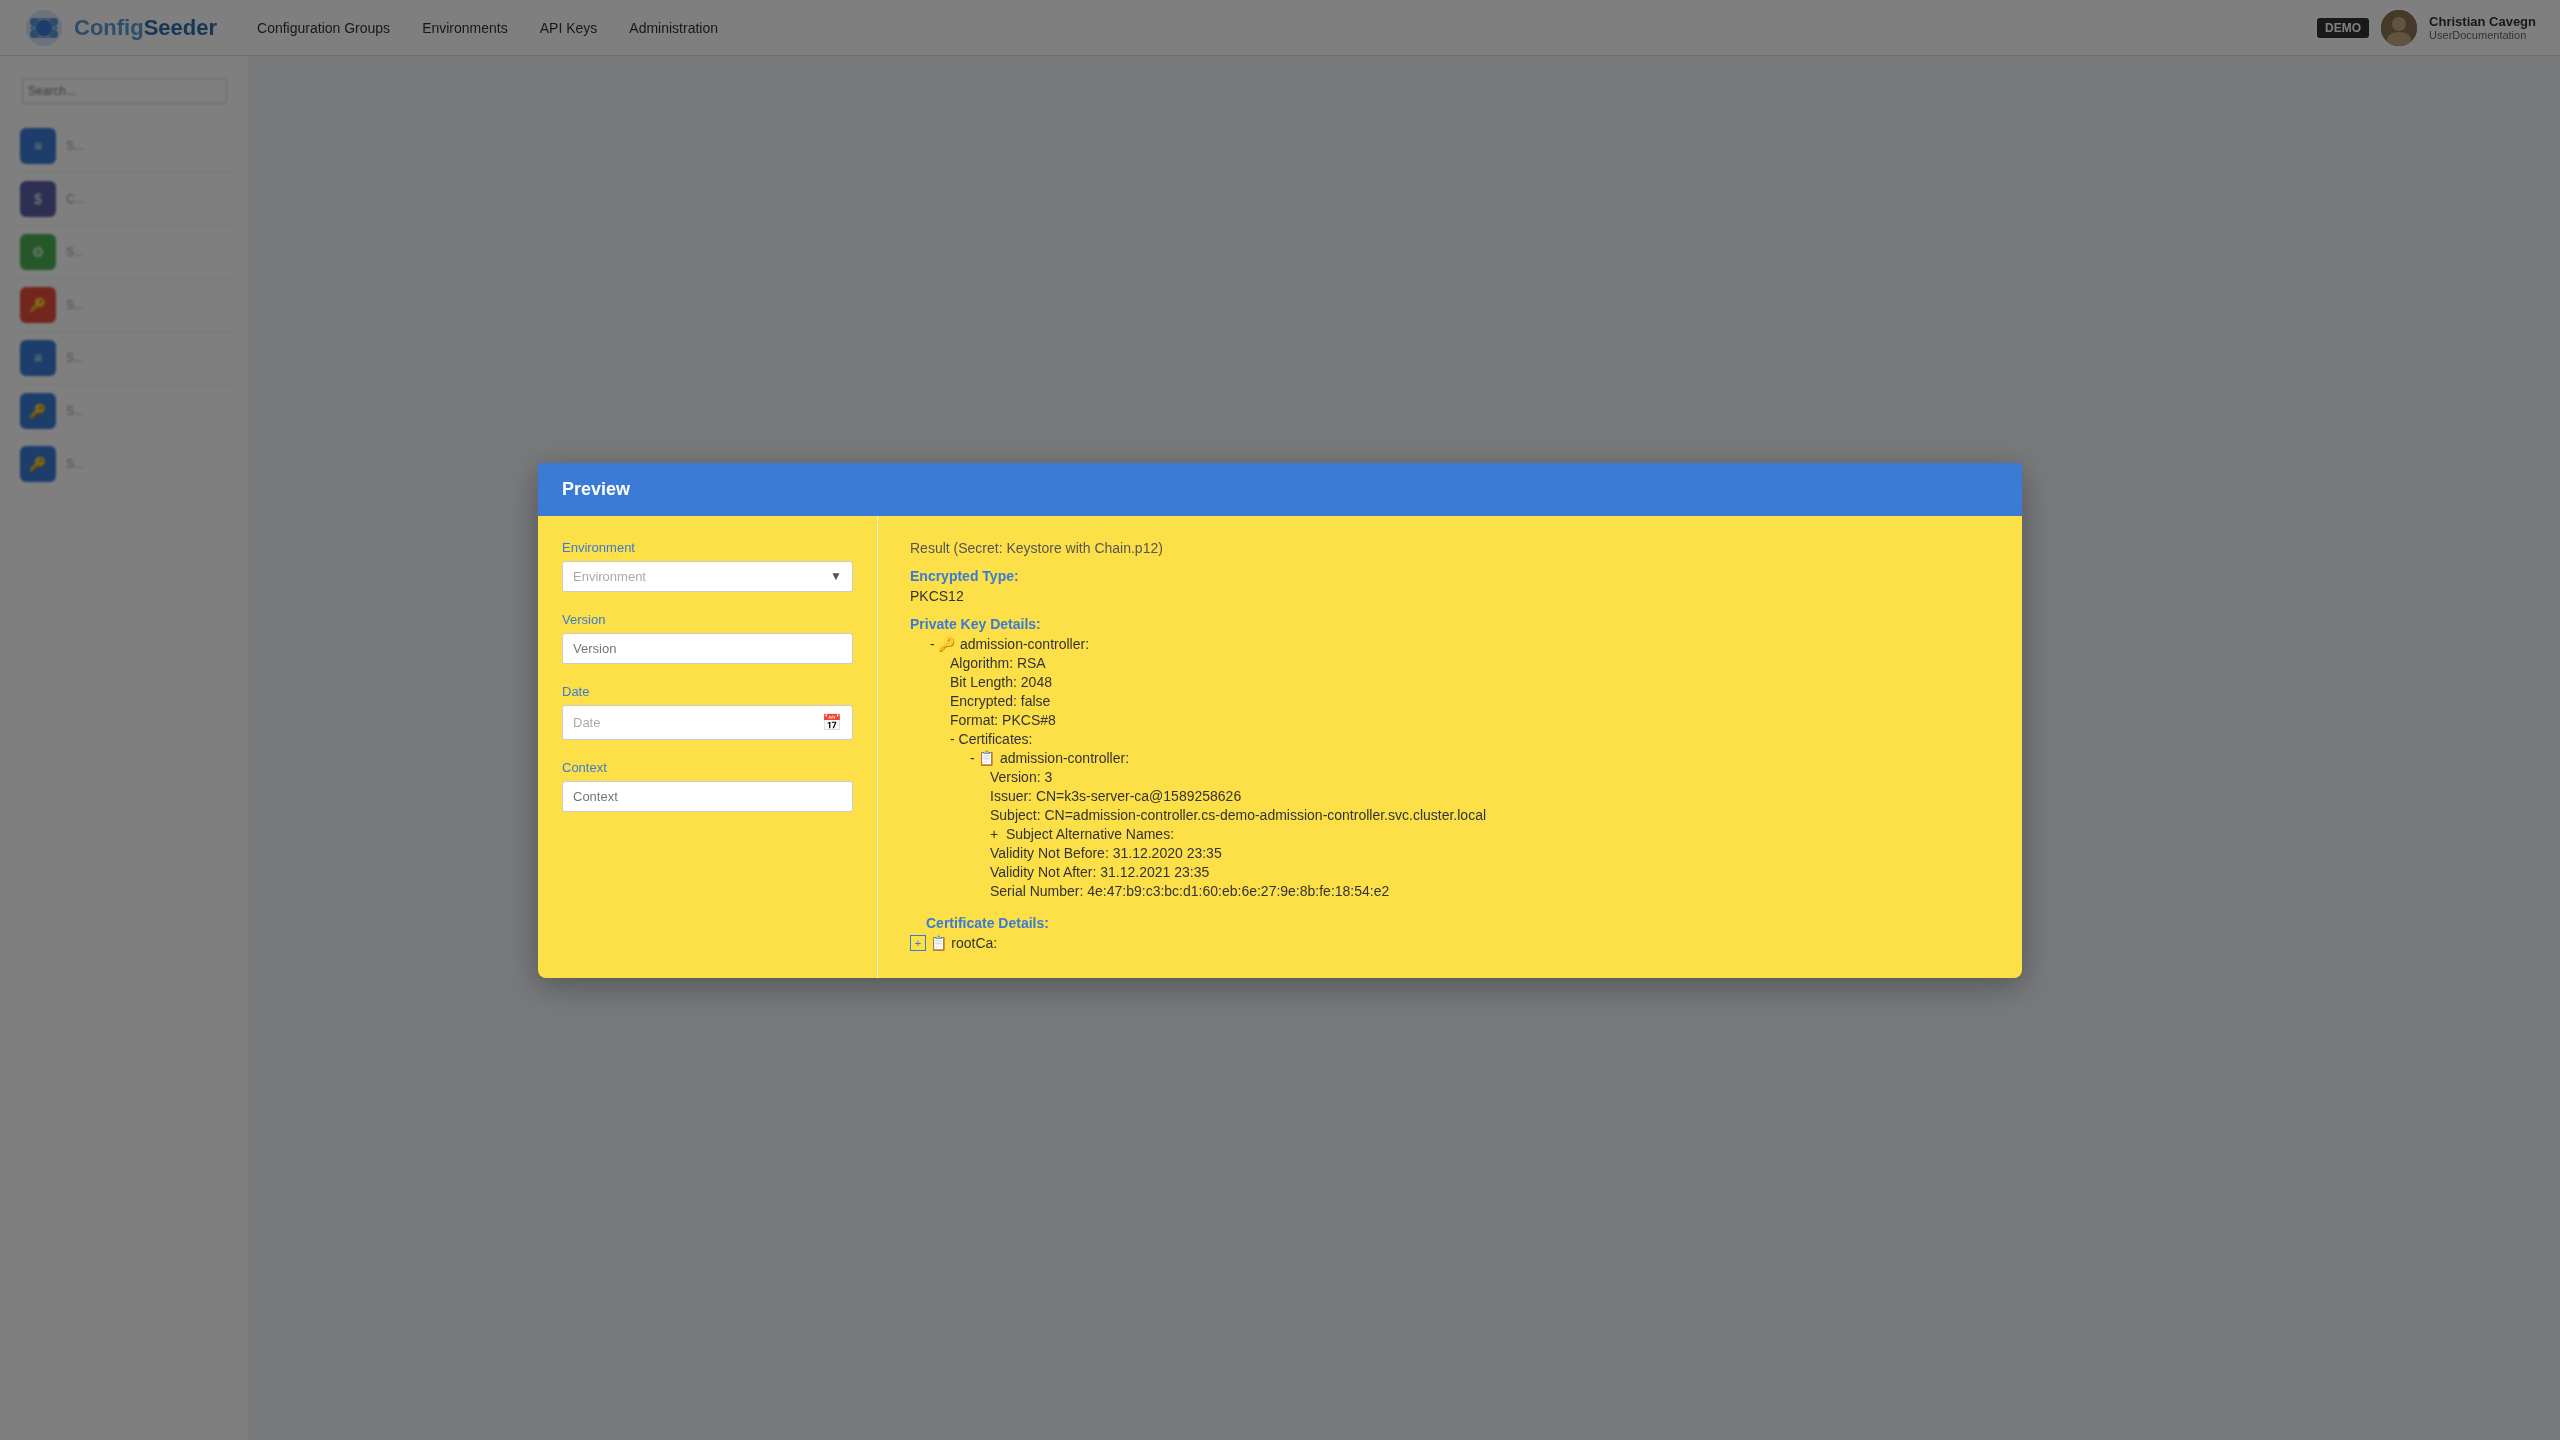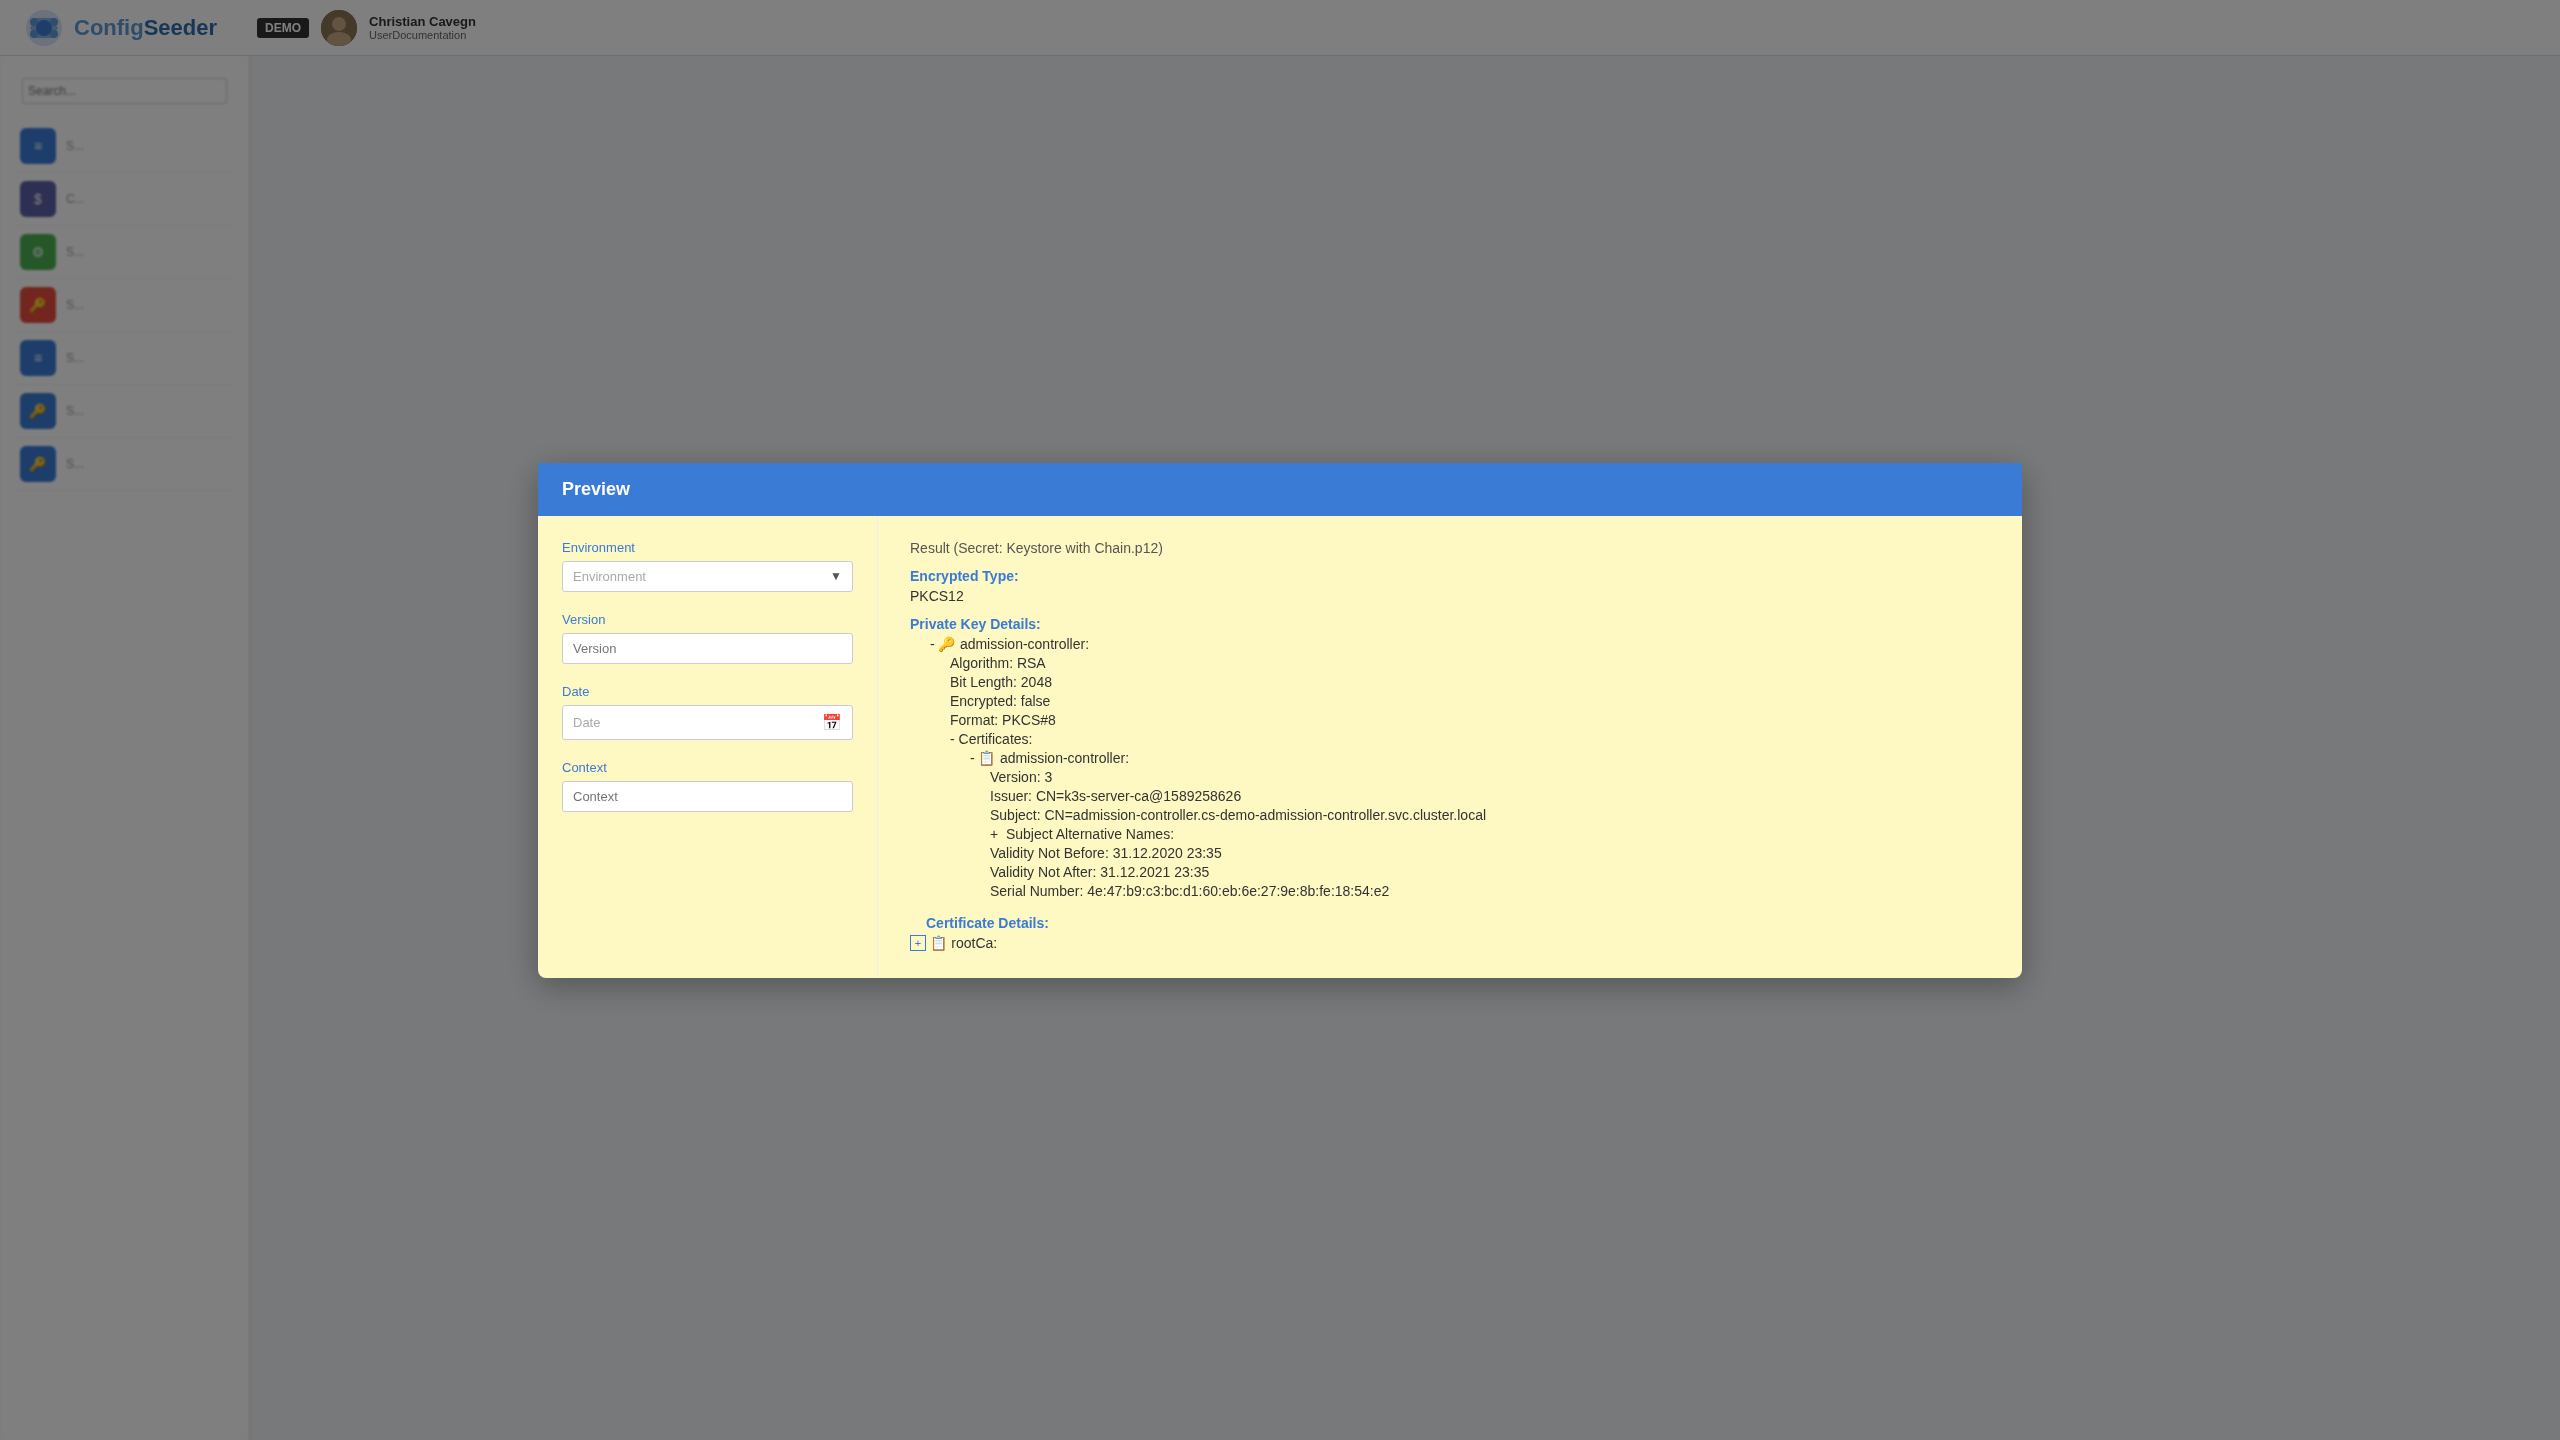--- a/index.html
+++ b/index.html
@@ -54,21 +54,21 @@
 
     
     .overlay {
       position: fixed; top: 0; left: 0; right: 0; bottom: 0;
       background: rgba(0,0,0,0.5); z-index: 10;
       display: flex; align-items: center; justify-content: center;
     }
 
     
     .modal {
-      background: #fef9c3; border-radius: 8px; width: 1484px; max-width: 96vw;
+      background: #fde047; border-radius: 8px; width: 1484px; max-width: 96vw;
       max-height: 90vh; display: flex; flex-direction: column;
       box-shadow: 0 8px 32px rgba(0,0,0,0.3);
     }
     .modal-header {
       background: #3a7bd5; color: #fff; padding: 16px 24px;
       border-radius: 4px 4px 0 0; flex-shrink: 0;
     }
     .modal-header h2 { font-size: 18px; font-weight: 600; }
     .modal-body {
       display: flex; flex: 1; overflow: hidden; min-height: 0;
@@ -141,20 +141,26 @@
       <circle cx="20" cy="20" r="8" fill="#3a7bd5"></circle>
       <circle cx="10" cy="14" r="4" fill="#5b9bd5"></circle>
       <circle cx="30" cy="14" r="4" fill="#5b9bd5"></circle>
       <circle cx="10" cy="26" r="4" fill="#5b9bd5"></circle>
       <circle cx="30" cy="26" r="4" fill="#5b9bd5"></circle>
     </svg>
     <div class="brand-name">
       <span>Config</span><span>Seeder</span>
     </div>
   </div>
+  <div class="nav-links">
+    <a class="nav-link">Configuration Groups</a>
+    <a class="nav-link">Environments</a>
+    <a class="nav-link">API Keys</a>
+    <a class="nav-link">Administration</a>
+  </div>
   <div class="nav-right">
     <span class="demo-badge">DEMO</span>
     <div class="user-avatar">
       <svg width="36" height="36" viewBox="0 0 36 36">
         <rect width="36" height="36" fill="#8b7355"></rect>
         <circle cx="18" cy="14" r="7" fill="#c4a882"></circle>
         <ellipse cx="18" cy="30" rx="12" ry="8" fill="#c4a882"></ellipse>
       </svg>
     </div>
     <div class="user-info">

